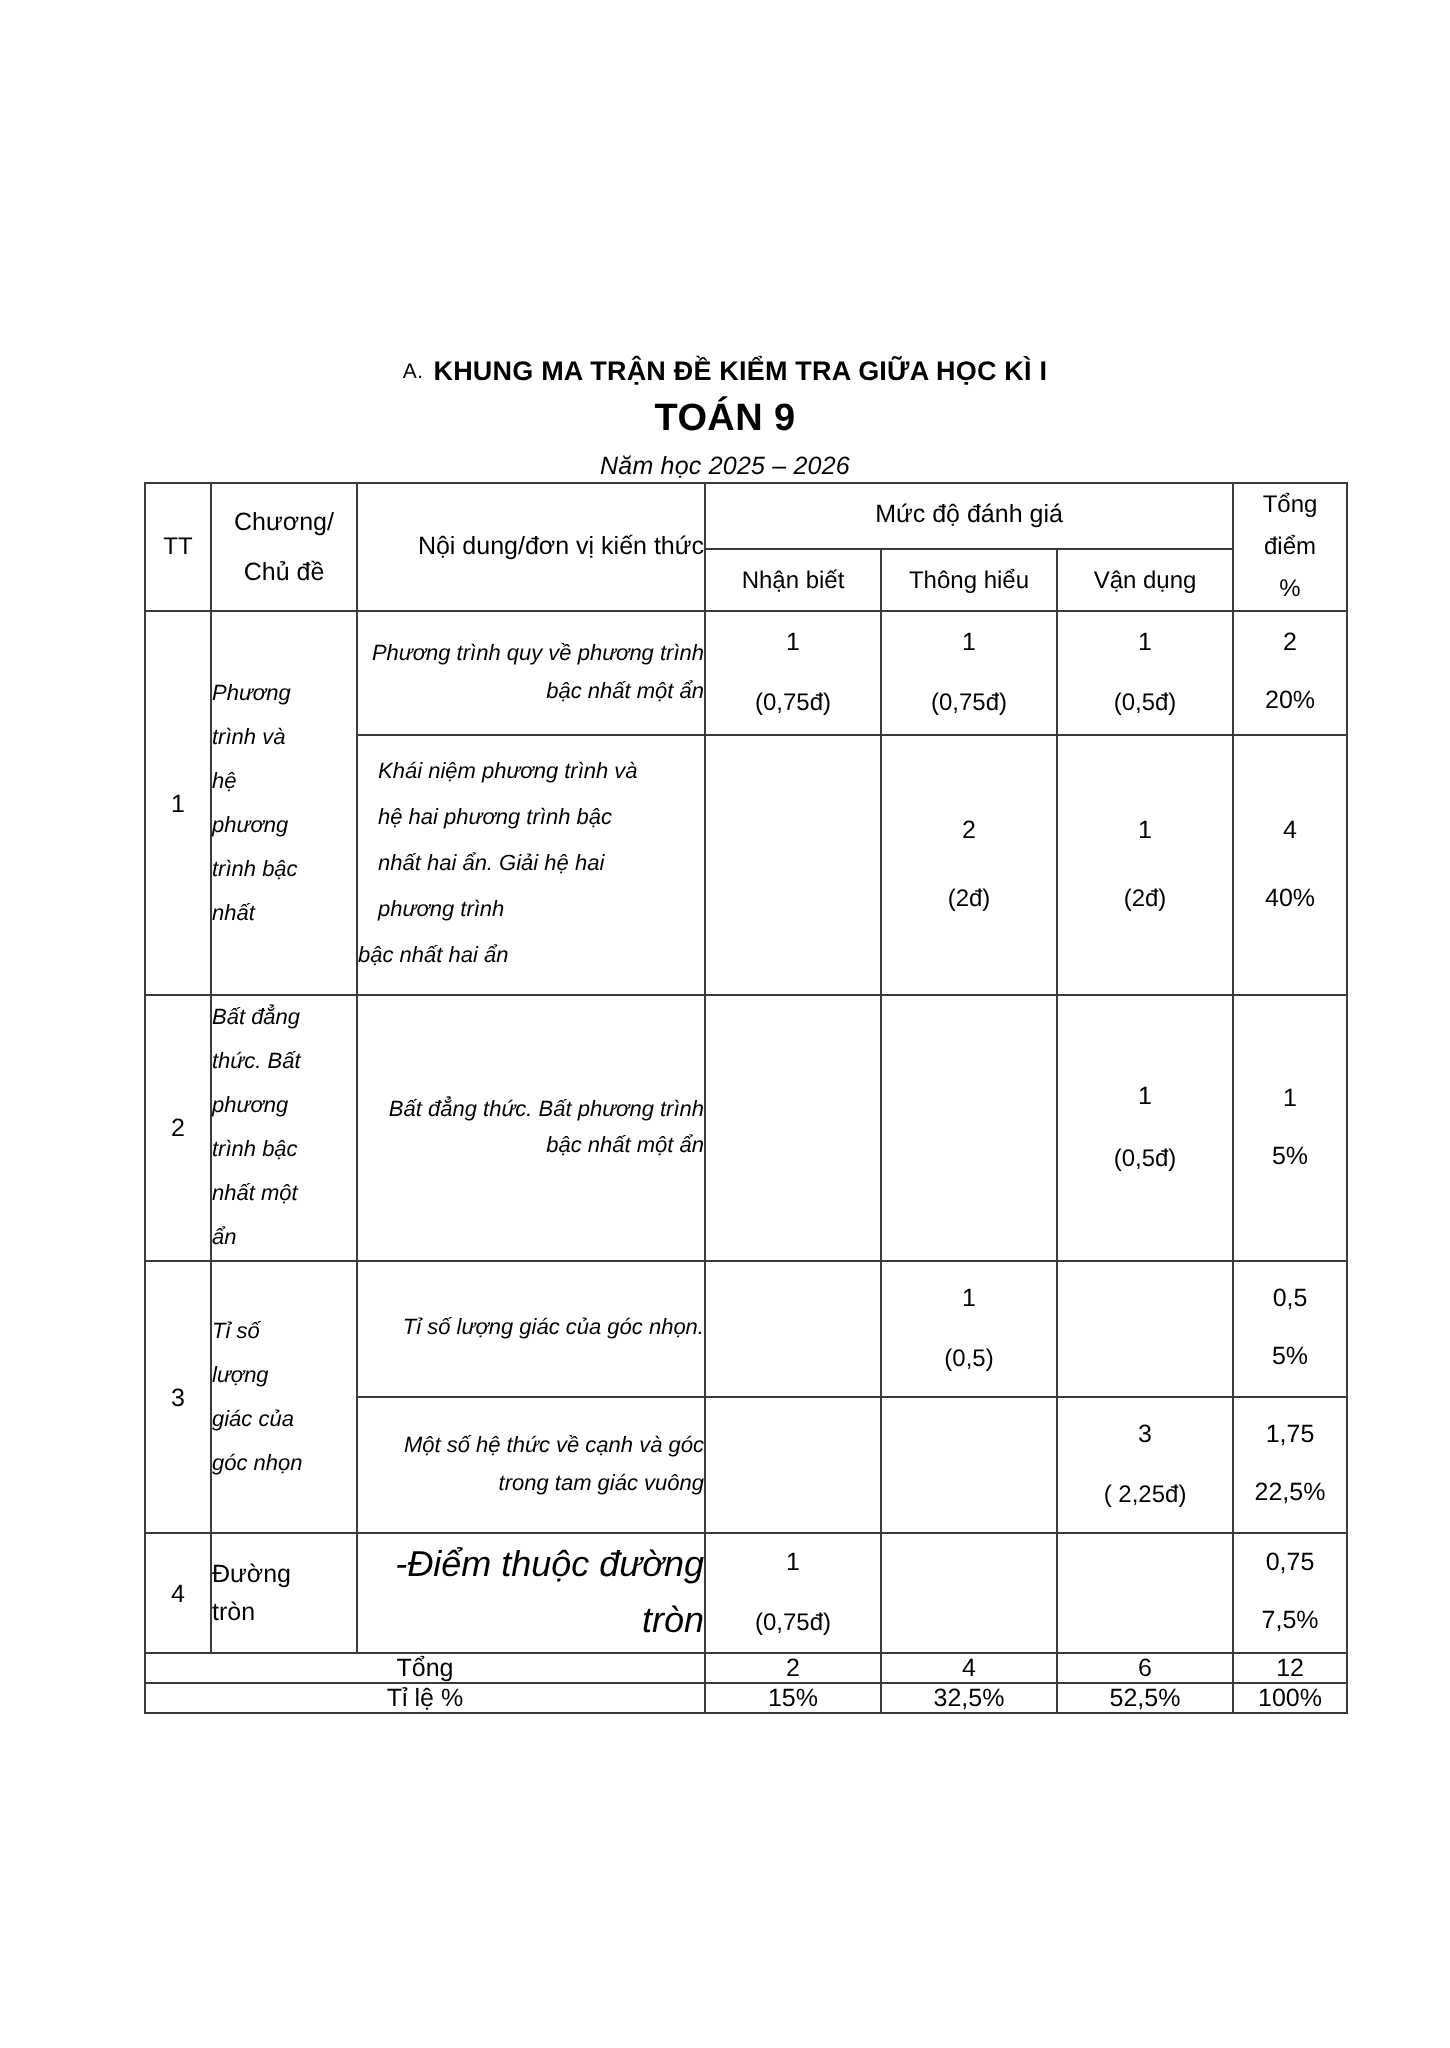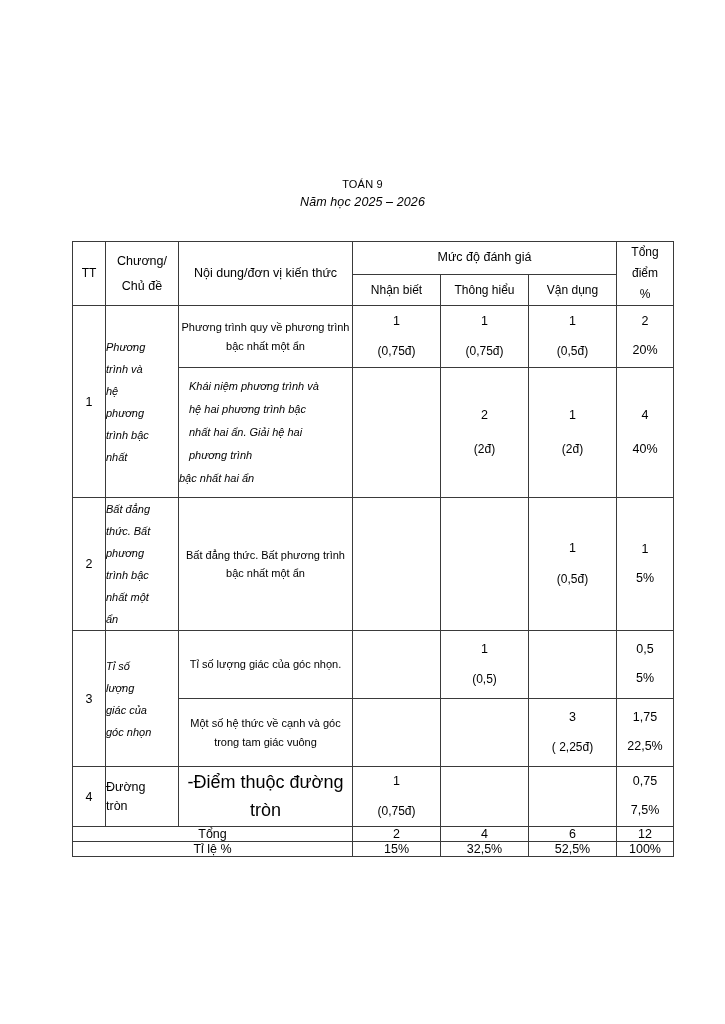--- a/index.html
+++ b/index.html
@@ -40,22 +40,22 @@
     white-space: nowrap;
   }
   .title-marker {
     font-size: 10.5px;
     font-weight: normal;
     letter-spacing: 0.2px;
     margin-right: 5px;
     vertical-align: 1px;
   }
   .title-line-2 {
-    font-size: 11px;
-    font-weight: normal;
+    font-size: 19px;
+    font-weight: bold;
     line-height: 1.5;
     letter-spacing: 0.2px;
   }
   .title-line-3 {
     font-size: 12.5px;
     font-weight: normal;
     font-style: italic;
     line-height: 1.55;
     letter-spacing: 0.1px;
   }
@@ -93,21 +93,21 @@
   
   .hd {
     text-align: center;
     font-weight: bold;
     font-size: 12.5px;
     line-height: 1.85;
     padding: 3px 2px;
   }
   .hd-tt      { font-size: 12px; }
   .hd-chuong  { font-size: 12.5px; line-height: 2.0; }
-  .hd-noidung { font-size: 12.5px; line-height: 1.7; padding: 4px 6px; }
+  .hd-noidung { font-size: 12.5px; line-height: 1.7; padding: 4px 6px; text-align: right; }
   .hd-muc     { font-size: 12.5px; }
   .hd-tong    { font-size: 12px; line-height: 1.75; }
   .hd-sub     { font-size: 12px; padding: 7px 2px; }
 
   
   .idx {
     text-align: center;
     font-size: 12.5px;
     font-weight: bold;
   }
@@ -118,22 +118,23 @@
     font-style: italic;
     line-height: 2.0;
     padding: 2px 3px;
   }
   .topic-plain {
     font-style: normal;
     font-size: 12.5px;
     line-height: 1.5;
   }
   .content {
-    text-align: center;
+    text-align: right;
     font-size: 11px;
+    font-style: italic;
     line-height: 1.65;
     padding: 3px 7px 3px 8px;
   }
   .content-lines {
     text-align: left;
     font-size: 11px;
     font-style: italic;
     line-height: 2.1;
     padding: 4px 6px 4px 4px;
   }
@@ -178,20 +179,21 @@
     font-weight: bold;
     padding: 9px 2px;
   }
 </style>
 </head>
 <body>
 
 <div class="page">
 
   <div class="title-block">
+    <div class="title-line-1"><span class="title-marker">A.</span><span>KHUNG MA TRẬN ĐỀ KIỂM TRA GIỮA HỌC KÌ I</span></div>
     <div class="title-line-2">TOÁN 9</div>
     <div class="title-line-3">Năm học 2025 – 2026</div>
   </div>
 
   <div class="matrix-wrap">
     <table class="matrix">
       <colgroup>
         <col class="c-tt">
           <col class="c-chuong">
           <col class="c-noidung">

